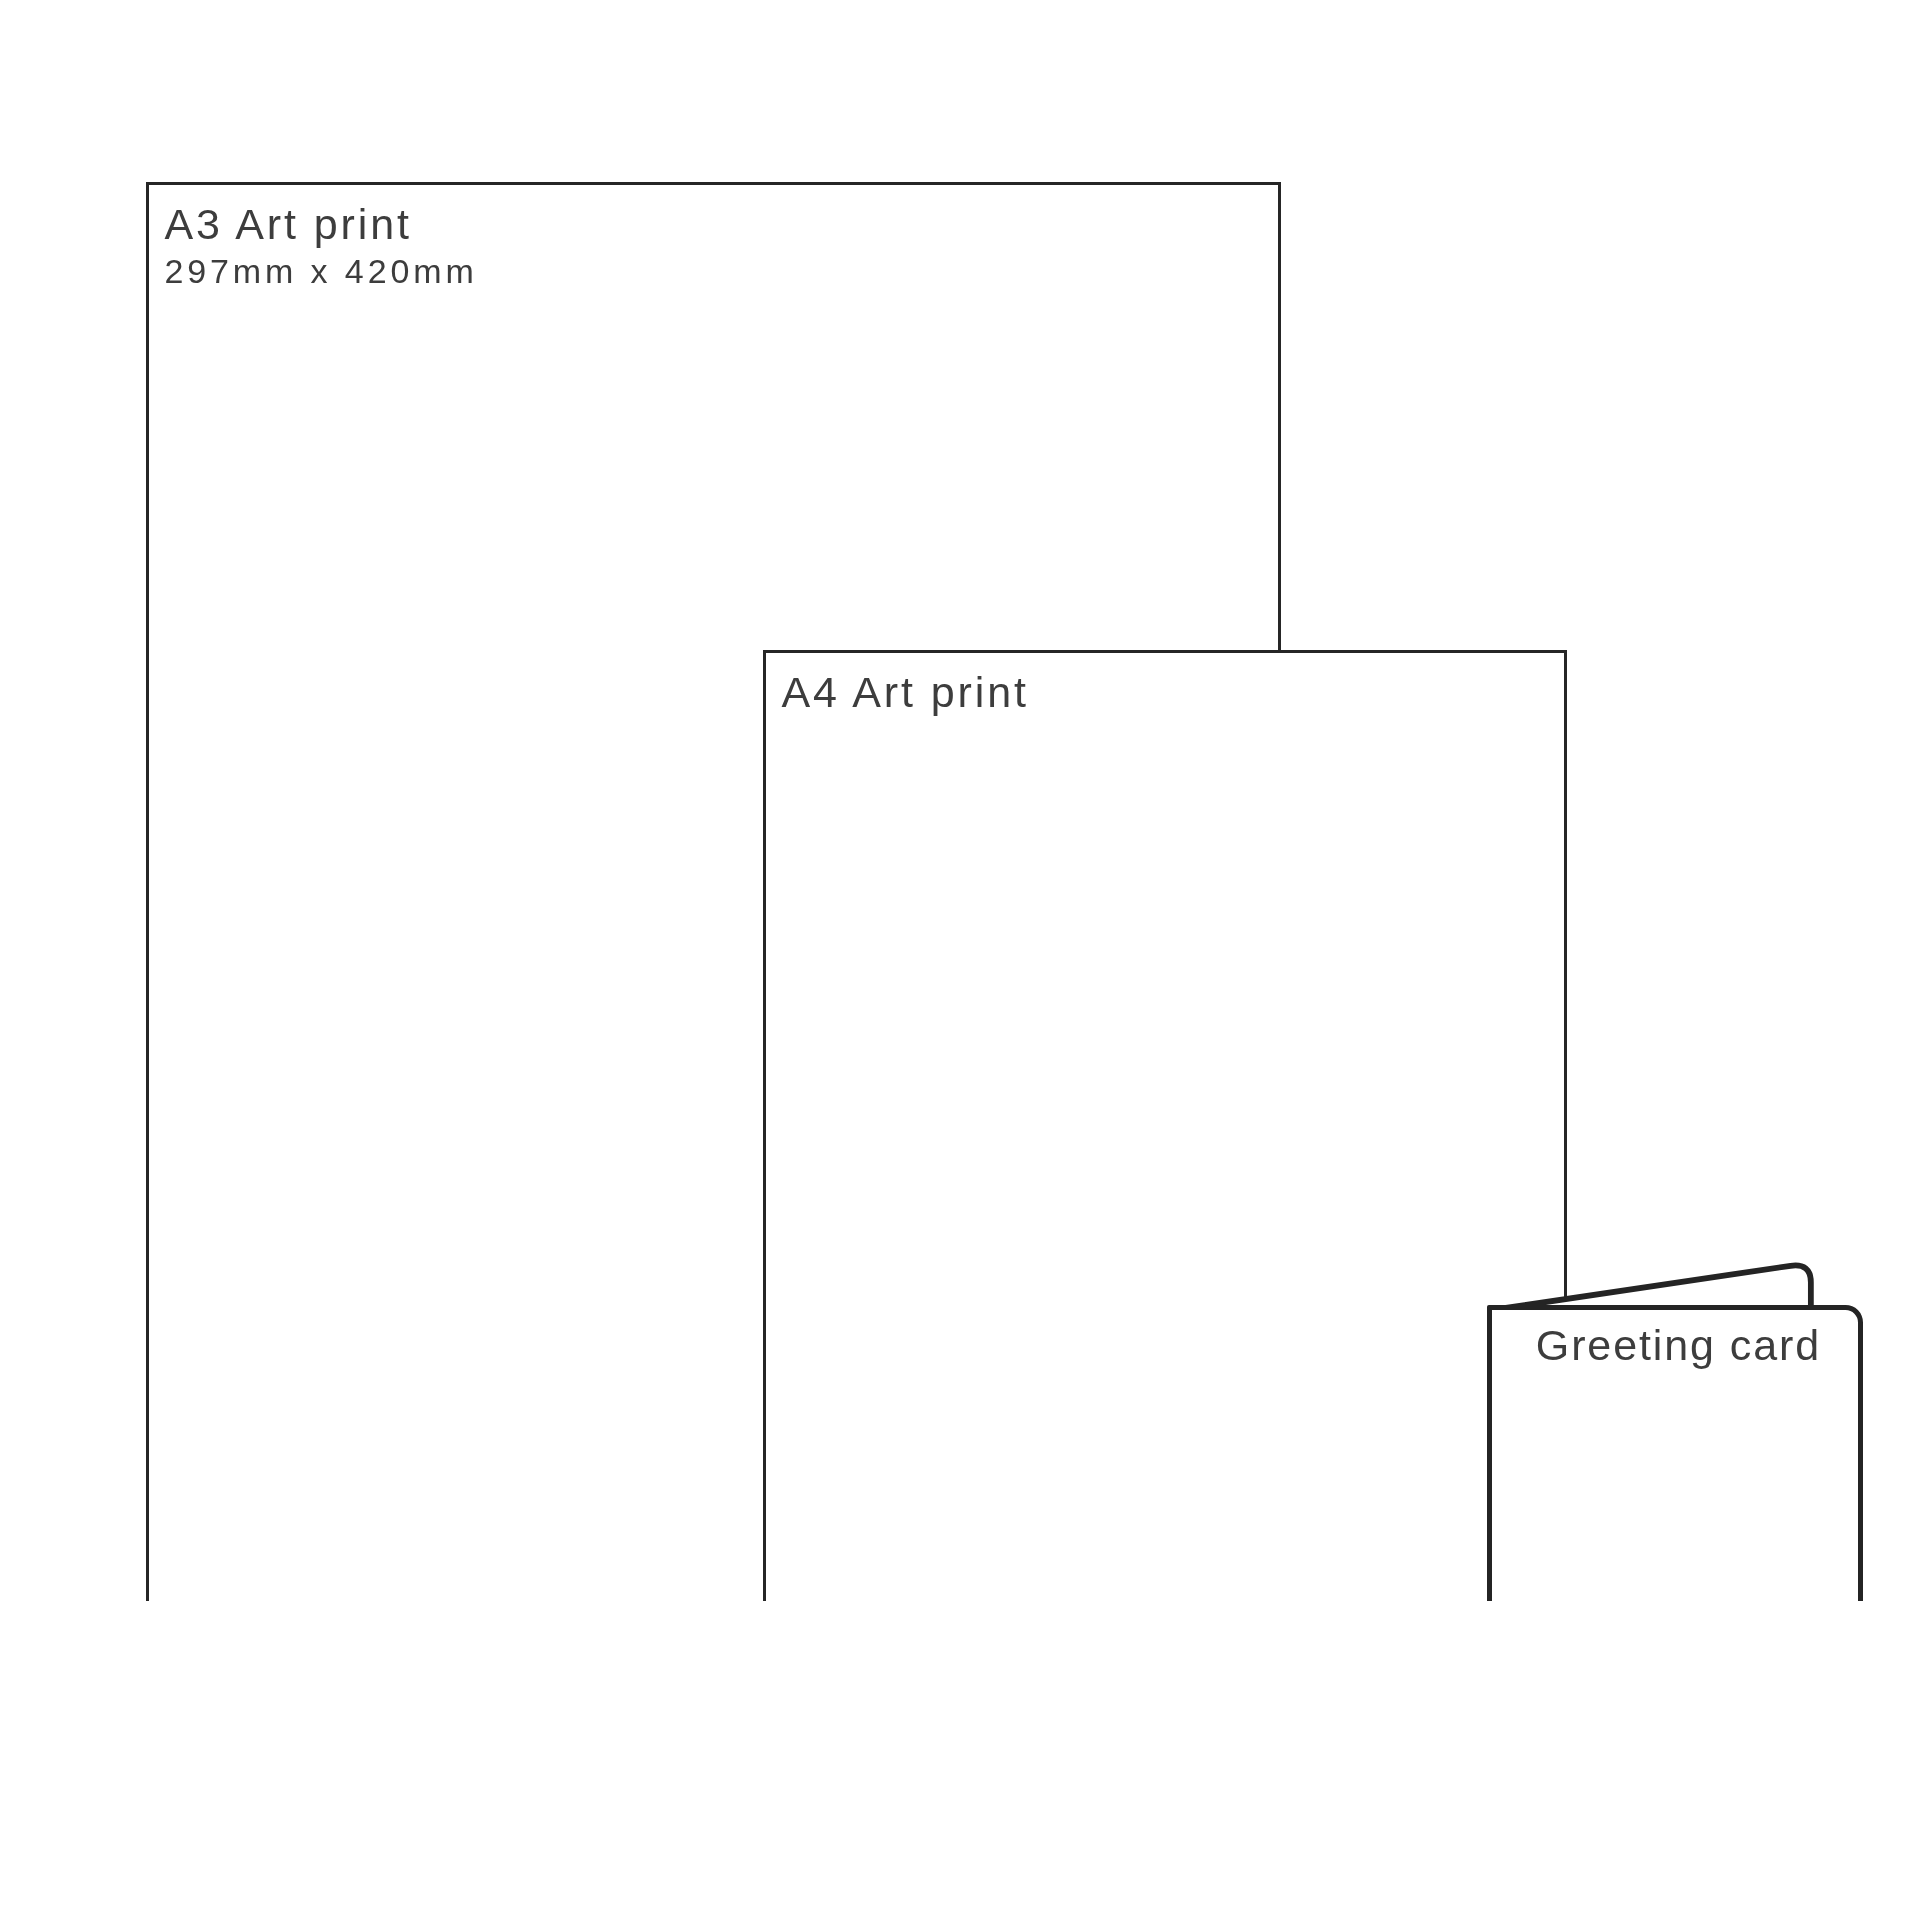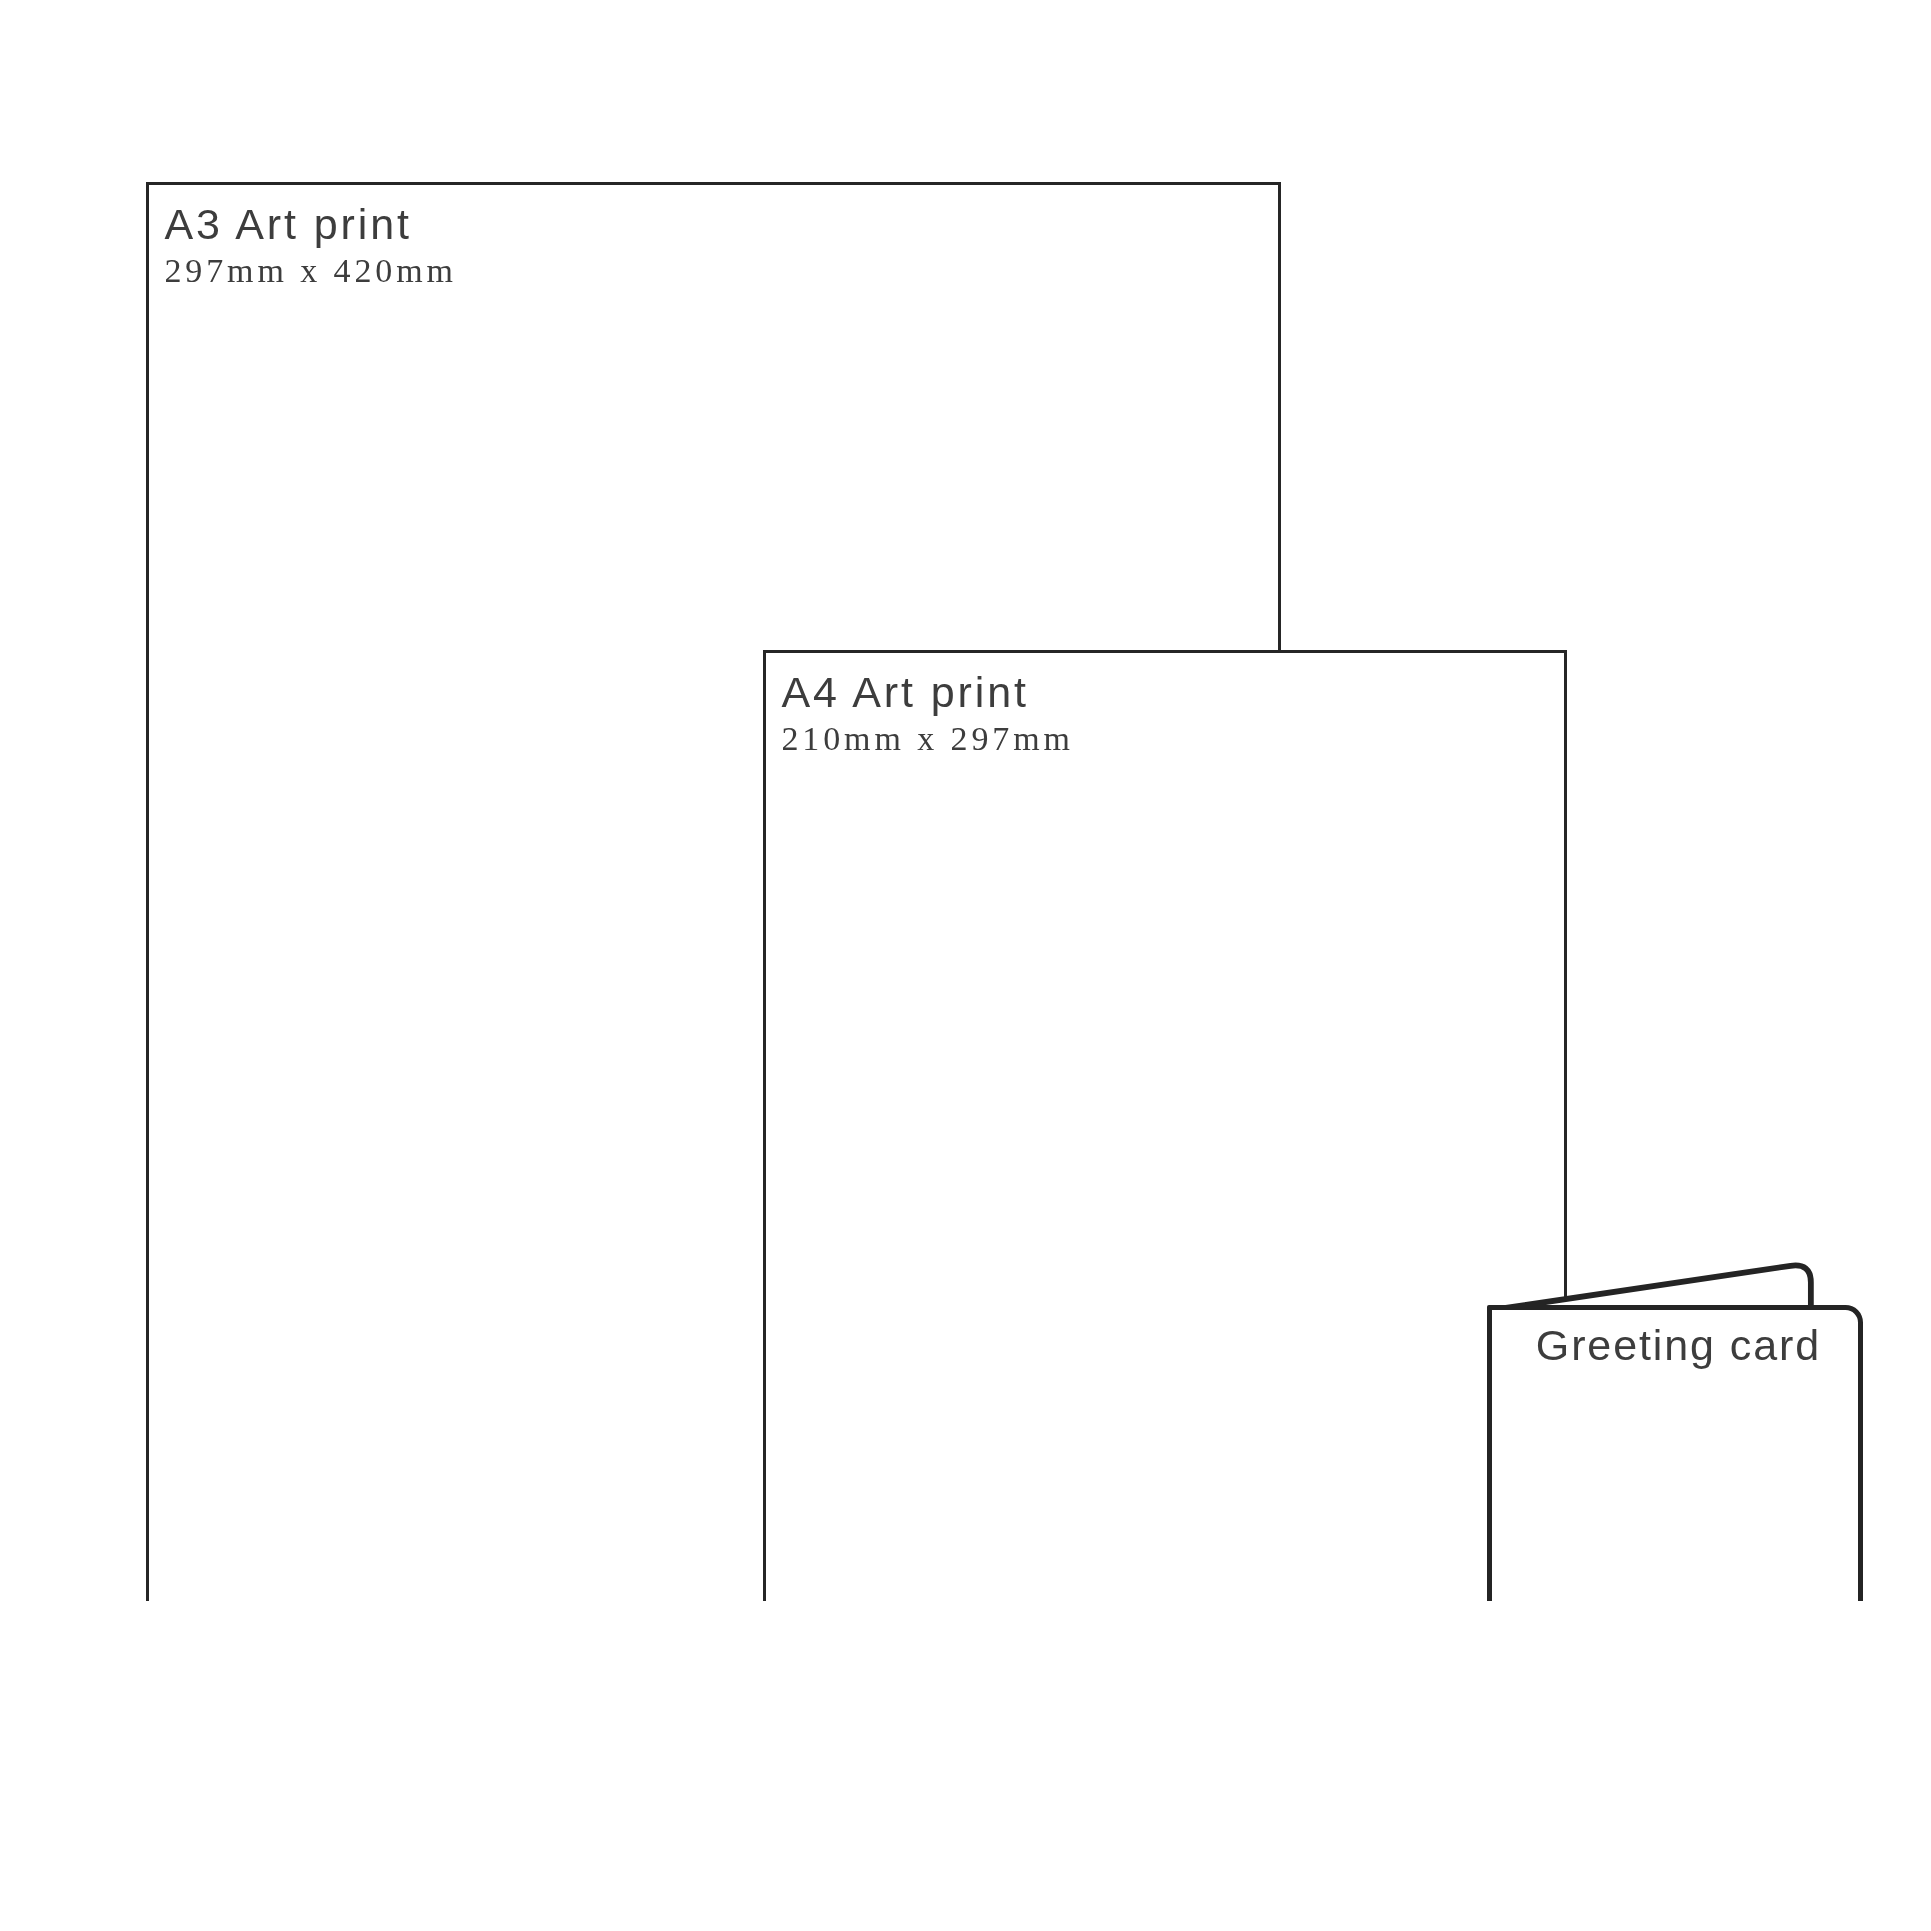--- a/index.html
+++ b/index.html
@@ -55,21 +55,20 @@
     font-weight: 300;
     letter-spacing: 2.9px;
     white-space: nowrap;
   }
   .label .dims {
     font-size: 34px;
     line-height: 44px;
     font-weight: 300;
     letter-spacing: 3.9px;
     white-space: nowrap;
-    font-family: Liberation Serif, serif;
   }
   .card-front .label {
     padding: 9.7px 5.8px 0 12.6px;
   }
   .card-front .label .title {
     letter-spacing: 1.9px;
     text-align: center;
   }
   .card-front .label .dims {
     letter-spacing: 2.9px;
@@ -83,21 +82,20 @@
   <div class="sheet sheet-a3">
     <div class="label">
       <div class="title">A3 Art print</div>
       <div class="dims">297mm x 420mm</div>
     </div>
   </div>
 
   <div class="sheet sheet-a4">
     <div class="label">
       <div class="title">A4 Art print</div>
-      <div class="dims">210mm x 297mm</div>
     </div>
   </div>
 
   <svg class="card-back-layer" viewBox="0 0 2000 2000" xmlns="http://www.w3.org/2000/svg">
     <path d="M 1498 1357 L 1809 1311 Q 1830 1308 1830 1328 L 1830 1430 L 1498 1430 Z" fill="#ffffff" stroke="#242424" stroke-width="6" stroke-linejoin="miter"></path>
   </svg>
 
   <div class="card-front">
     <div class="label">
       <div class="title">Greeting card</div>

